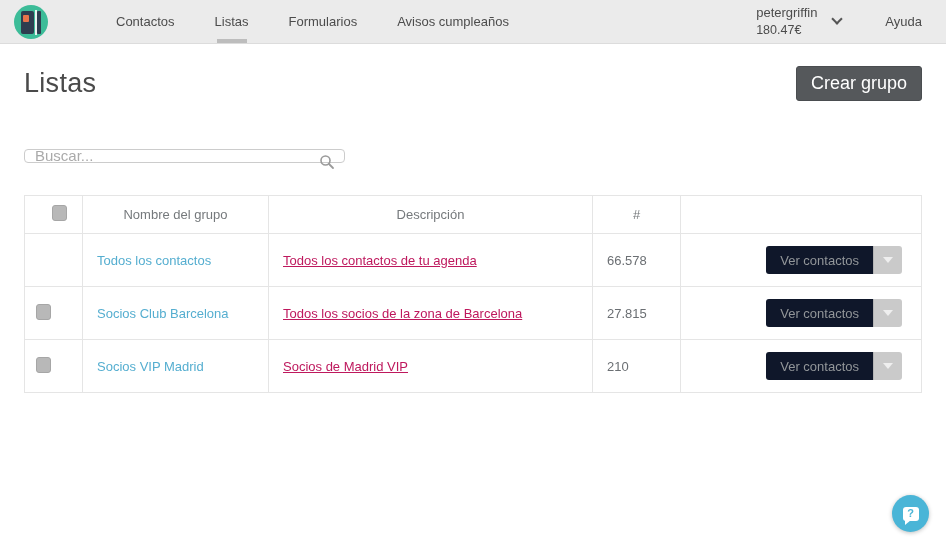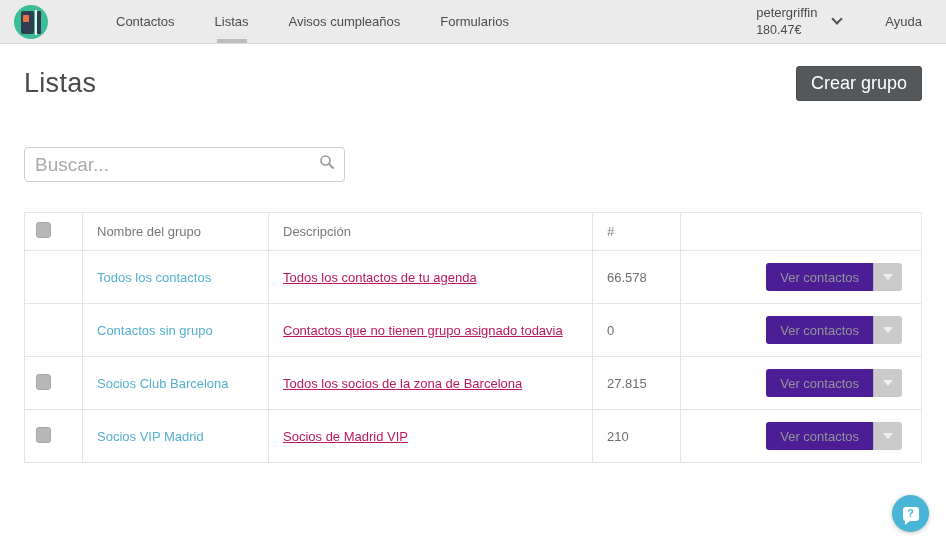--- a/index.html
+++ b/index.html
@@ -34,45 +34,45 @@
 
   
   main { padding:22px 24px 0 24px; }
   .title-row { display:flex; align-items:center; justify-content:space-between; margin-bottom:46px; }
   h1 { font-size:27px; font-weight:400; color:#4a4a4a; letter-spacing:0.3px; }
   .btn-dark { background:#55585b; color:#fff; border:1px solid #4a4d50; border-radius:3px;
               font-size:18px; padding:6px 14px; cursor:pointer;
               font-family:"Liberation Sans","DejaVu Sans",sans-serif; }
 
   .search-wrap { position:relative; width:321px; margin-bottom:30px; }
-  .search-wrap input { width:100%; height:35px; border:1px solid #cccccc; border-radius:4px;
-              padding:0 32px 0 10px; font-size:19px; color:#4d7c0f; outline:none;
+  .search-wrap input { width:100%; height:14px; border:1px solid #cccccc; border-radius:4px;
+              padding:0 32px 0 10px; font-size:15px; color:#4d7c0f; outline:none;
               font-family:"Liberation Sans","DejaVu Sans",sans-serif; }
   .search-wrap input::placeholder { color:#aaaaaa; }
   .search-icon { position:absolute; right:10px; top:7px; width:16px; height:16px; cursor:pointer; }
 
   
   table { width:100%; border-collapse:collapse; border:1px solid #d9d9d9; table-layout:fixed; }
   th, td { border:1px solid #e5e5e5; font-size:13px; text-align:left; vertical-align:middle; }
-  th { color:#75797c; font-weight:400; padding:9px 14px; }
+  th { color:#75797c; font-weight:400; padding:9px 14px;text-align:center; }
   td { padding:12px 14px;margin-left:44px; }
   .col-check { width:58px; }
   .col-name  { width:186px; }
   .col-desc  { width:324px; }
   .col-num   { width:88px; }
   .col-actions { width:auto; text-align:right; padding-right:19px; }
   td.col-check, th.col-check { padding:9px 0 9px 11px; }
   .cb { display:inline-block; width:15px; height:16px; background:#b8b8b8;
         border:1px solid #a6a6a6; border-radius:3px; cursor:pointer; }
   .group-link { color:#55aed0; text-decoration:none; cursor:pointer; }
   .desc { color:#be185d;text-decoration:underline; }
   .num  { color:#6b6f73; }
 
   .split-btn { display:inline-flex; height:28px; }
-  .split-main { background:#4c1d95; border:none; border-radius:3px 0 0 3px; color:#929699;
+  .split-main { background:#0f172a; border:none; border-radius:3px 0 0 3px; color:#929699;
         font-size:13px; padding:0 14px; cursor:pointer; height:28px;
         font-family:"Liberation Sans","DejaVu Sans",sans-serif; }
   .split-caret { background:#cacaca; border:none; border-left:1px solid #b5b5b5;
         border-radius:0 3px 3px 0; width:29px; cursor:pointer; height:28px;
         display:flex; align-items:center; justify-content:center; }
   .caret { width:0; height:0; border-left:5px solid transparent; border-right:5px solid transparent;
         border-top:6px solid #efefef; }
 
   
   .chat-fab { position:absolute; right:17px; bottom:16px; width:37px; height:37px; border-radius:50%;
@@ -92,22 +92,22 @@
   <header>
     <div class="logo">
       <div class="book"></div>
       <div class="tag"></div>
       <div class="spine"></div>
       <div class="back"></div>
     </div>
     <nav>
       <a class="nav-item">Contactos</a>
       <a class="nav-item active">Listas</a>
+      <a class="nav-item">Formularios</a>
       <a class="nav-item">Avisos cumpleaños</a>
-      <a class="nav-item">Formularios</a>
     </nav>
     <div class="header-right">
       <div class="user-menu">
         <div class="user-lines">
           <span class="user-name">petergriffin</span>
           <span class="user-balance">180.47€</span>
         </div>
         <span class="chev"></span>
       </div>
       <a class="help-link">Ayuda</a>
@@ -147,34 +147,20 @@
           <td class="col-actions">
             <div class="split-btn">
               <button class="split-main">Ver contactos</button>
               <button class="split-caret">
                   <span class="caret"></span>
                 </button>
             </div>
           </td>
         </tr>
         <tr>
-          <td class="col-check"></td>
-          <td class="col-name"><a class="group-link">Contactos sin grupo</a></td>
-          <td class="col-desc desc">Contactos que no tienen grupo asignado todavia</td>
-          <td class="col-num num">0</td>
-          <td class="col-actions">
-            <div class="split-btn">
-              <button class="split-main">Ver contactos</button>
-              <button class="split-caret">
-                  <span class="caret"></span>
-                </button>
-            </div>
-          </td>
-        </tr>
-        <tr>
           <td class="col-check"><span class="cb"></span></td>
           <td class="col-name"><a class="group-link">Socios Club Barcelona</a></td>
           <td class="col-desc desc">Todos los socios de la zona de Barcelona</td>
           <td class="col-num num">27.815</td>
           <td class="col-actions">
             <div class="split-btn">
               <button class="split-main">Ver contactos</button>
               <button class="split-caret">
                   <span class="caret"></span>
                 </button>

